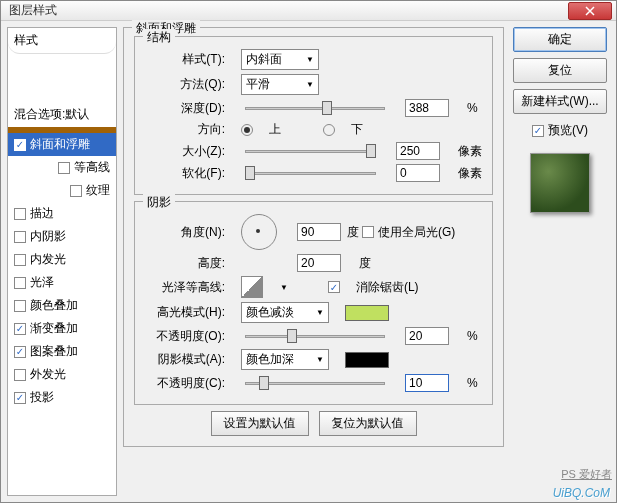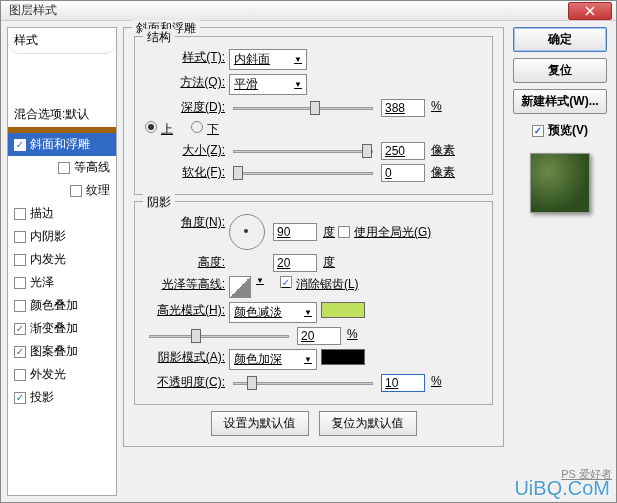--- a/index.html
+++ b/index.html
@@ -15,44 +15,44 @@
 .sidebar-sub { padding: 4px 6px; border-bottom: 6px solid #a16207; margin-top: 48px; }
 .sidebar-item { padding: 3px 6px; display: flex; align-items: center; gap: 4px; }
 .sidebar-item.selected { background: #316ac5; color: #fff; }
 .sidebar-item.indent { padding-left: 24px; justify-content: flex-end; }
 .check { width: 12px; height: 12px; border: 1px solid #888; background: #fff; display: inline-flex; align-items: center; justify-content: center; font-size: 10px; color: #316ac5; }
 .check.selected { border-color: #fff; }
 .main { flex: 1; display: flex; flex-direction: column; gap: 4px; }
 .fieldset { border: 1px solid #aaa; padding: 8px 10px 10px 10px; position: relative; }
 .fieldset-legend { position: absolute; top: -8px; left: 8px; background: #f0f0f0; padding: 0 4px; font-size: 12px; }
 .inner-fieldset { border: 1px solid #aaa; padding: 8px 10px; margin-bottom: 6px; position: relative; }
-.row { display: flex; margin: 4px 0; gap: 4px; text-decoration: underline; }
+.row { display: flex; align-items: center; margin: 4px 0; gap: 16px; }
 .row-label { width: 80px; text-align: right; }
 .select { border: 1px solid #888; background: #fff; padding: 1px 4px; width: 78px; display: flex; align-items: center; justify-content: space-between; }
 .select .arrow { font-size: 8px; }
 .slider { flex: 1; height: 18px; position: relative; display: flex; align-items: center; margin: 0 4px; max-width: 140px; }
 .slider-track { height: 3px; background: #ccc; border: 1px solid #999; width: 100%; }
 .slider-thumb { position: absolute; width: 10px; height: 14px; background: #ddd; border: 1px solid #666; top: 2px; }
 .num-input { width: 44px; border: 1px solid #888; background: #fff; padding: 1px 3px; text-align: left; }
 .unit { margin-left: 2px; }
 .radio { width: 12px; height: 12px; border: 1px solid #888; border-radius: 50%; display: inline-flex; align-items: center; justify-content: center; }
 .radio.on::after { content: ""; width: 6px; height: 6px; background: #333; border-radius: 50%; }
 .angle-ctrl { width: 36px; height: 36px; border: 1px solid #888; border-radius: 50%; position: relative; }
 .angle-dot { position: absolute; width: 4px; height: 4px; background: #333; border-radius: 50%; top: 14px; left: 14px; }
 .swatch { width: 44px; height: 16px; border: 1px solid #666; }
 .gloss-contour { width: 22px; height: 22px; border: 1px solid #888; background: linear-gradient(135deg, #fff 50%, #888 50%); position: relative; }
 .gloss-arrow { font-size: 8px; margin-left: 1px; }
-.right-panel { width: 100px; display: flex; flex-direction: column; gap: 6px; align-items: center; font-weight: bold; }
+.right-panel { width: 100px; display: flex; flex-direction: column; gap: 6px; align-items: center; }
 .btn { width: 94px; border: 1px solid #888; background: linear-gradient(#fdfdfd,#e4e4e4); padding: 3px 0; text-align: center; border-radius: 2px; }
 .btn.primary { border: 1px solid #4a7dbb; box-shadow: 0 0 0 1px #a0c4ee inset; }
 .preview-cb { display: flex; align-items: center; gap: 4px; margin-top: 2px; }
 .preview-img { width: 60px; height: 60px; background: radial-gradient(circle at 30% 30%, #6a8a4a, #2d4d1d 70%); border: 1px solid #999; margin-top: 8px; box-shadow: 2px 2px 4px rgba(0,0,0,0.4); }
 .bottom-btns { display: flex; gap: 10px; justify-content: center; margin-top: 6px; }
 .bottom-btn { border: 1px solid #888; background: linear-gradient(#fdfdfd,#e4e4e4); padding: 3px 12px; }
-.watermark { position: absolute; right: 6px; bottom: 2px; color: #4aa0d0; font-size: 20px; text-shadow: 1px 1px 0 #fff; pointer-events: none; }
+.watermark { position: absolute; right: 6px; bottom: 2px; font-style: italic; color: #4aa0d0; font-size: 12px; text-shadow: 1px 1px 0 #fff; pointer-events: none; }
 .watermark2 { position: absolute; right: 4px; bottom: 20px; color: #888; font-size: 11px; pointer-events: none; text-decoration: underline; }
 </style>
 </head>
 <body>
 
 <div class="window">
   <div class="titlebar">
     <span class="titlebar-text">图层样式</span>
     <div class="close-btn">
       <svg viewBox="0 0 10 10">
@@ -139,20 +139,21 @@
           <div class="row">
             <span class="row-label">深度(D):</span>
             <div class="slider">
                 <div class="slider-track"></div>
                 <div class="slider-thumb" style="left:55%"></div>
               </div>
             <span class="num-input">388</span>
             <span class="unit">%</span>
           </div>
           <div class="row">
+            <span class="row-label">方向:</span>
             <span class="radio on"></span>
               <span>上</span>
             <span style="width:10px"></span>
             <span class="radio"></span>
               <span>下</span>
           </div>
           <div class="row">
             <span class="row-label">大小(Z):</span>
             <div class="slider">
                 <div class="slider-track"></div>
@@ -207,20 +208,21 @@
           </div>
           <div class="row">
             <span class="row-label">高光模式(H):</span>
             <div class="select" style="width:88px">
                 <span>颜色减淡</span>
                 <span class="arrow">▼</span>
               </div>
             <div class="swatch" style="background:#c0e060"></div>
           </div>
           <div class="row">
+            <span class="row-label">不透明度(O):</span>
             <div class="slider">
                 <div class="slider-track"></div>
                 <div class="slider-thumb" style="left:30%"></div>
               </div>
             <span class="num-input">20</span>
             <span class="unit">%</span>
           </div>
           <div class="row">
             <span class="row-label">阴影模式(A):</span>
             <div class="select" style="width:88px">

